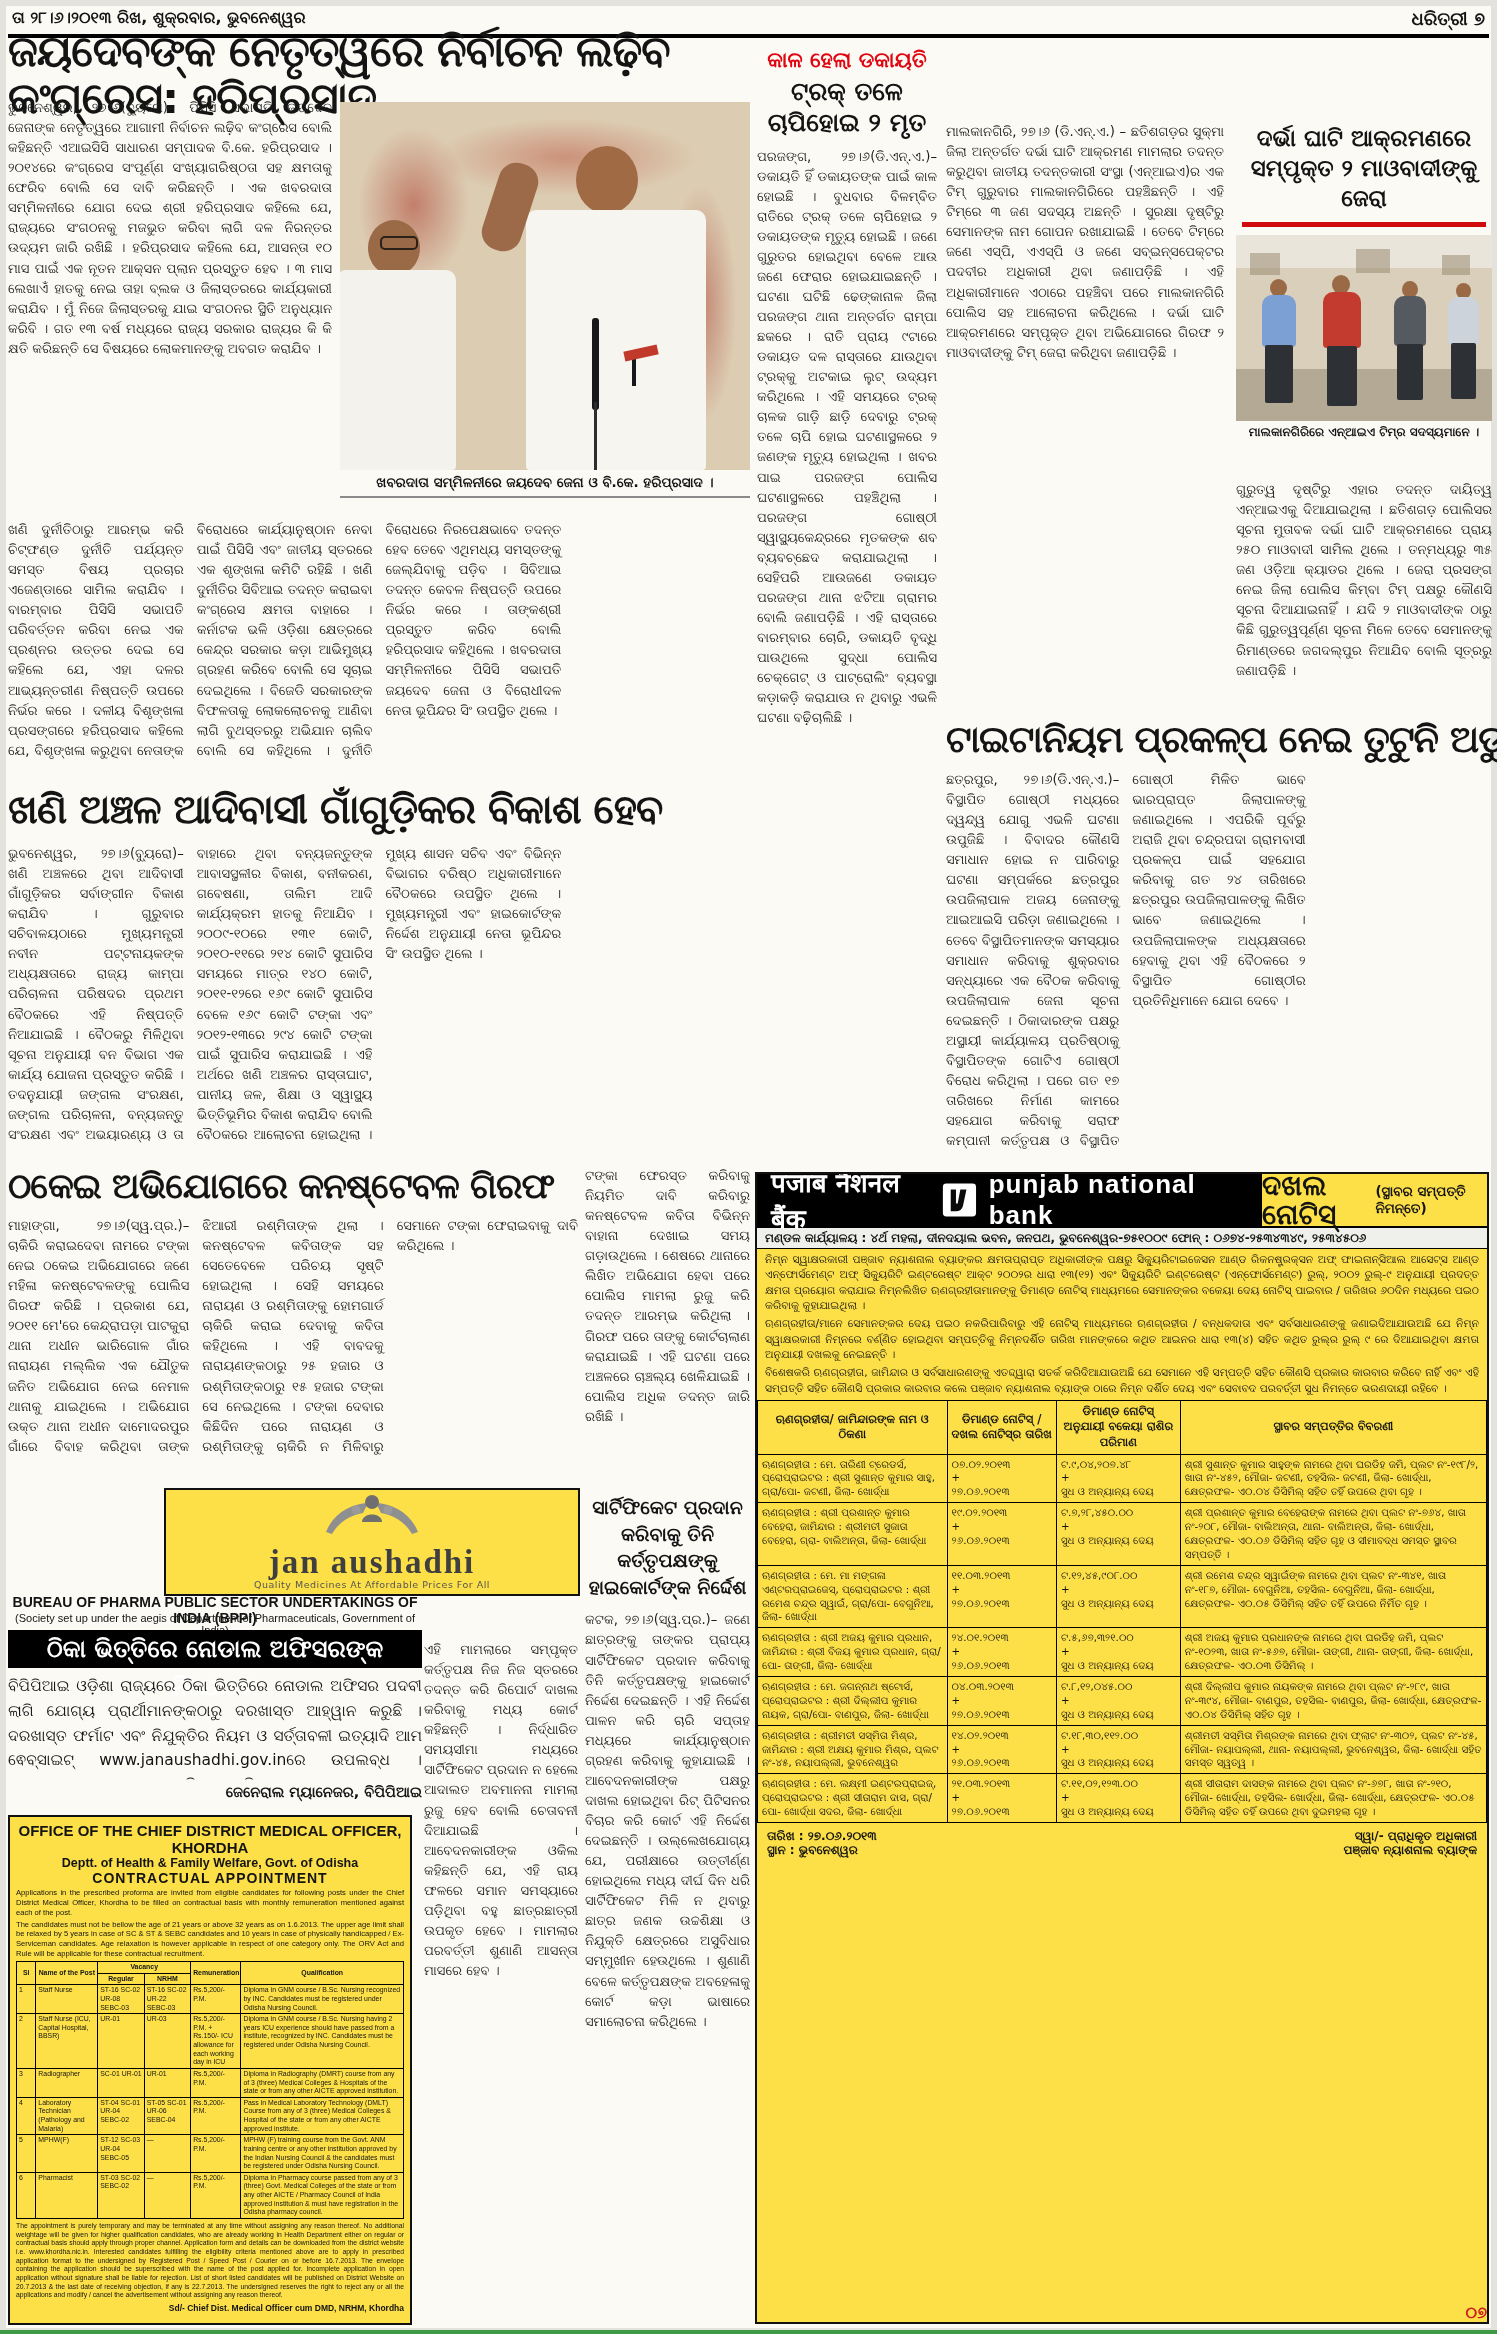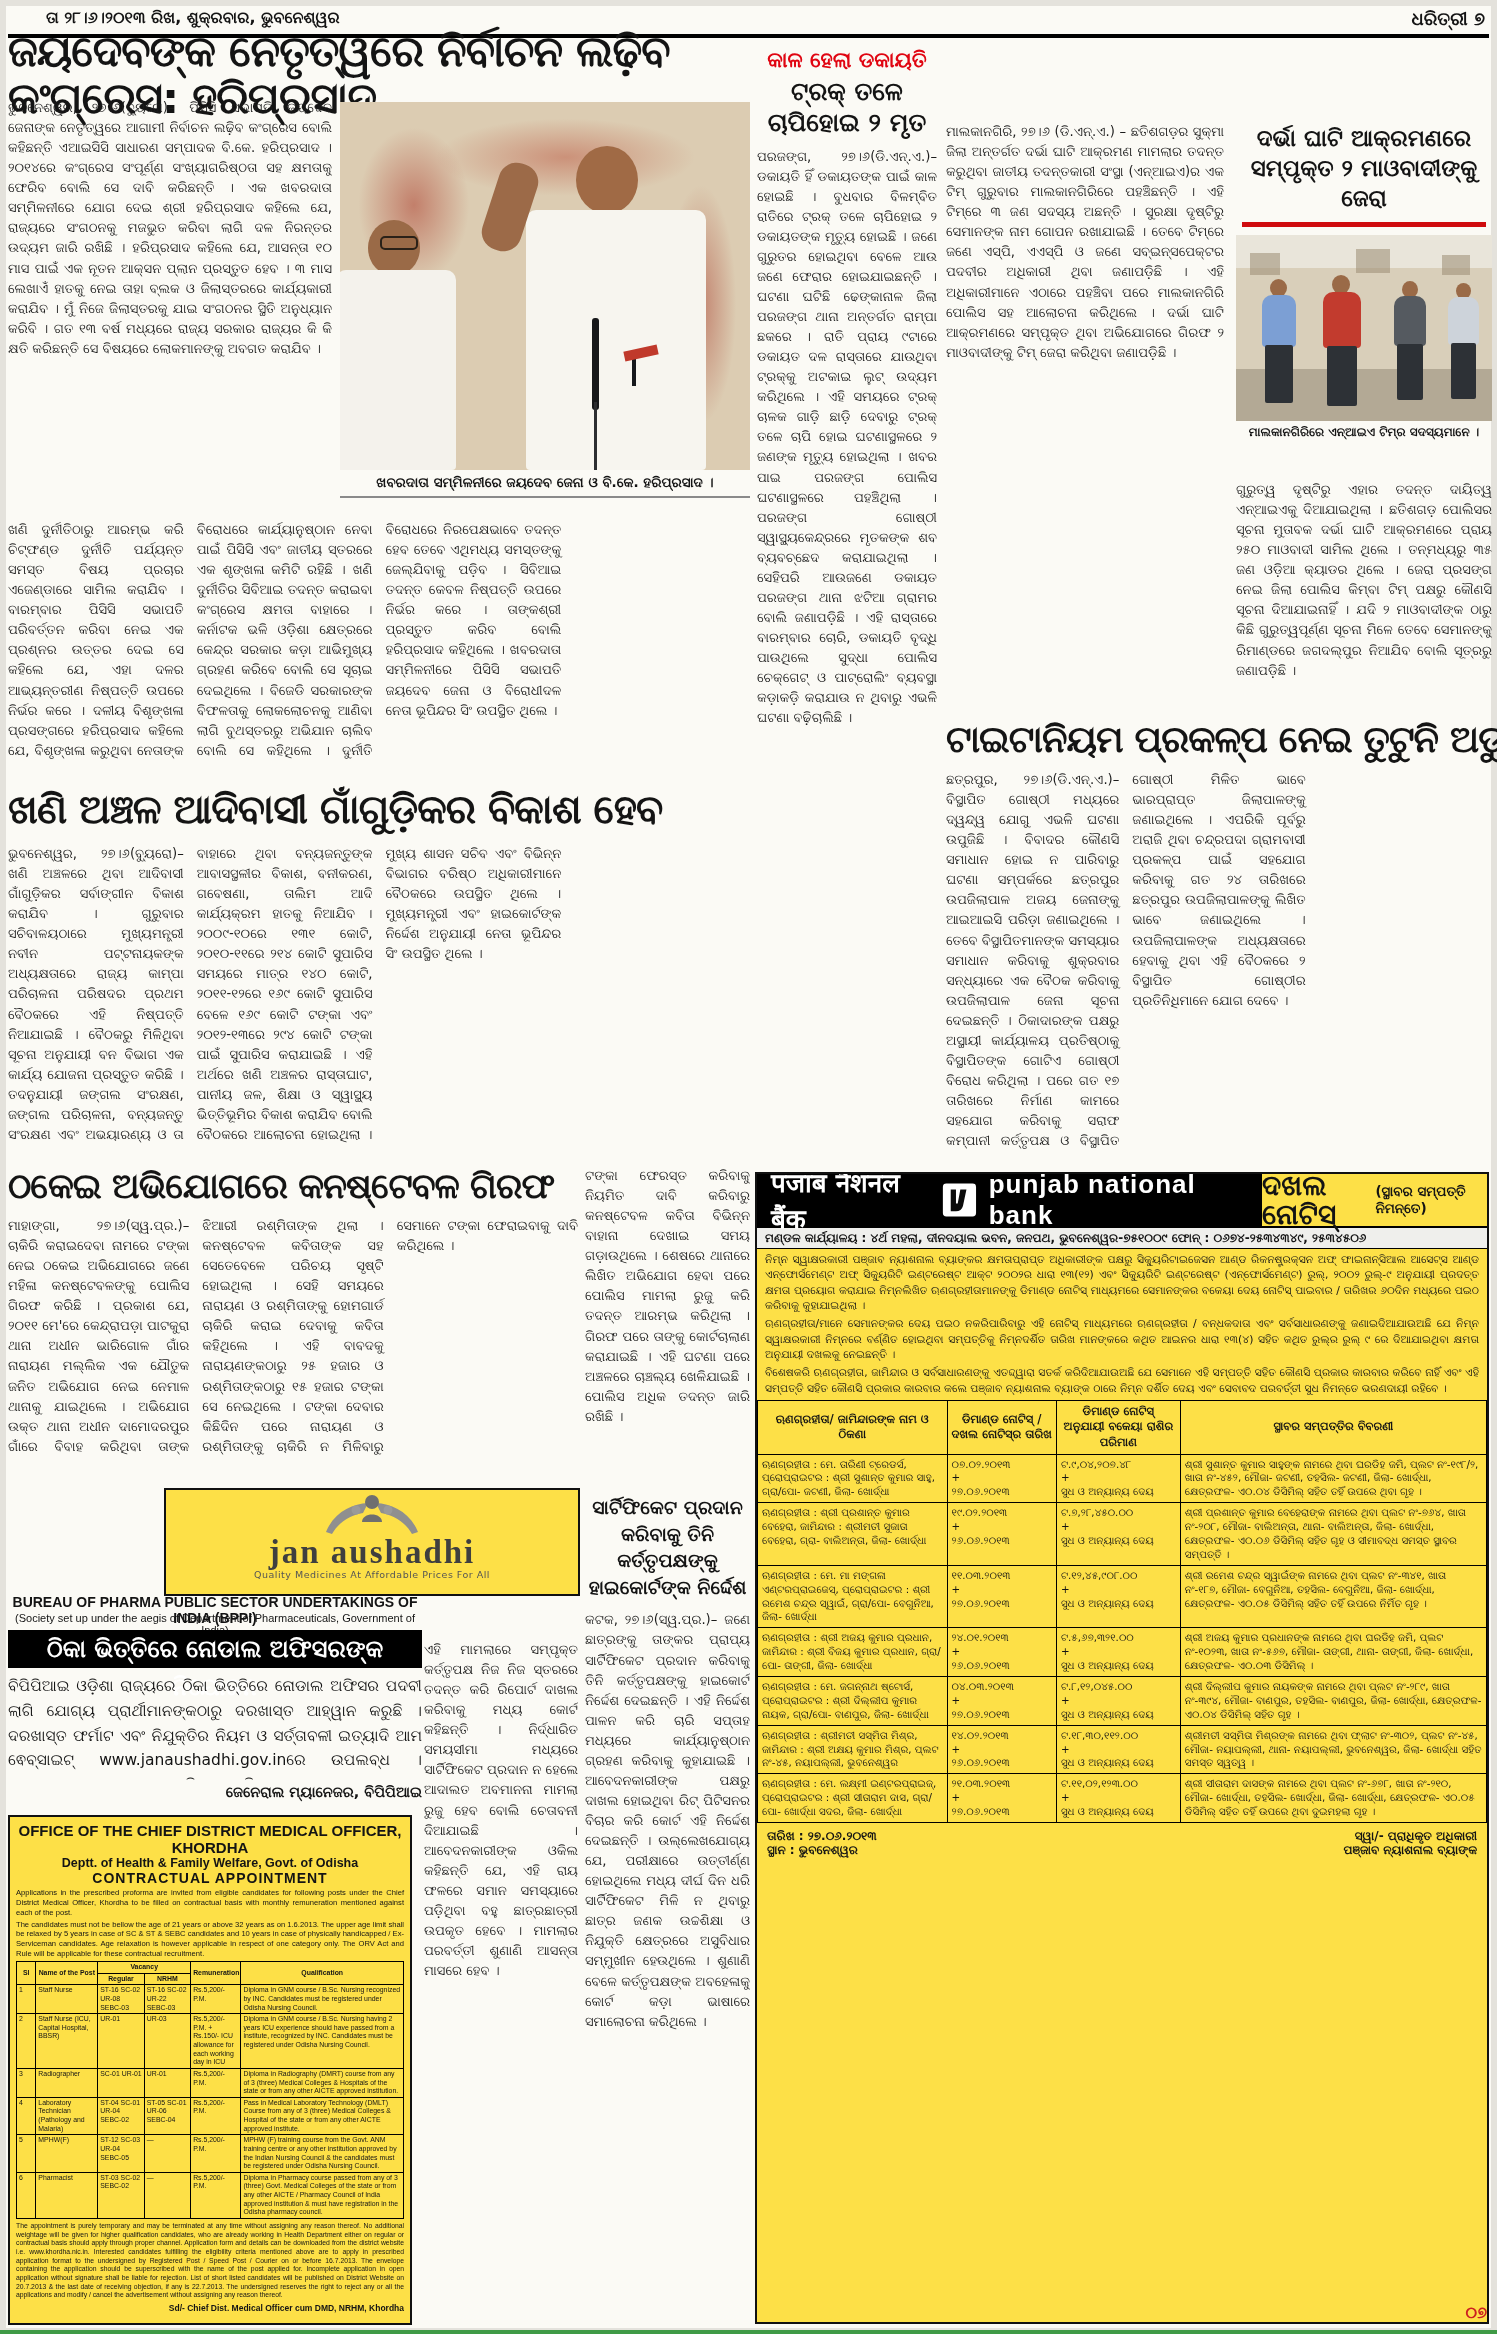--- a/index.html
+++ b/index.html
@@ -5,21 +5,21 @@
   html,body{margin:0;padding:0;background:#c9c7c2;}
   .page{position:relative;width:1497px;height:2334px;margin:0 auto;background:#fbfaf5;
         font-family:"DejaVu Sans",sans-serif;color:#141414;overflow:hidden;
         box-shadow:inset 0 0 0 6px #e4e2dc;}
   .abs{position:absolute;}
   .jtxt{font-size:13.2px;line-height:1.52;text-align:justify;overflow:hidden;color:#1c1c1c;}
   .cols4{column-count:4;column-gap:13px;column-fill:auto;}
   .cols3{column-count:3;column-gap:13px;column-fill:auto;}
   .pre{white-space:pre-line;}
   
-  .dateline{font-size:16px;font-weight:bold;margin-left:34px;}
+  .dateline{font-size:16px;font-weight:bold;}
   .pagelabel{font-size:18px;font-weight:bold;}
   .toprule{background:#000;}
   
   .h-congress{font-size:43px;font-weight:bold;line-height:1.1;margin:0;letter-spacing:-1px;}
   .h-nia{font-size:41px;font-weight:bold;margin:0;text-align:center;white-space:nowrap;letter-spacing:-1px;}
   .h-mining{font-size:40px;font-weight:bold;margin:0;letter-spacing:-1px;white-space:nowrap;}
   .h-titanium{font-size:37px;font-weight:bold;margin:0;text-align:center;white-space:nowrap;letter-spacing:-1px;}
   .h-cheat{font-size:35px;font-weight:bold;margin:0;letter-spacing:-1px;white-space:nowrap;}
   .kicker{color:#e00511;font-size:21px;font-weight:bold;text-align:center;}
   .h-truck{font-size:25px;font-weight:bold;text-align:center;line-height:1.25;margin:4px 0 8px;}
@@ -36,21 +36,21 @@
       #dcccb2;overflow:hidden;}
   .photo2{background:linear-gradient(#e9e5da 0 18%, #d9cfba 18% 72%, #b3a995 72% 100%);overflow:hidden;}
   .head-c{position:absolute;border-radius:50%;background:#9a6a47;}
   .torso{position:absolute;border-radius:10px 10px 4px 4px;}
   .legs{position:absolute;background:#2d3136;border-radius:2px;}
   .mic{position:absolute;width:7px;height:92px;background:#17181a;border-radius:3px;}
   .micstand{position:absolute;width:3px;height:70px;background:#2c2d30;}
   .win{position:absolute;background:#9a8c72;opacity:.55;}
   
   .adbox{border:2px solid #111;background:#fde047;}
-  .jan-wordmark{font-family:"Liberation Serif",serif;font-size:33px;font-weight:bold;color:#3f3f3f;letter-spacing:2px;text-align:center;line-height:1;}
+  .jan-wordmark{font-family:"Liberation Serif",serif;font-size:33px;font-weight:bold;color:#3f3f3f;letter-spacing:2px;text-align:center;line-height:1;margin-top:10px;}
   .jan-tag{font-size:9.5px;color:#555;text-align:center;letter-spacing:.5px;}
   .jan-bureau1{font-size:14px;font-weight:bold;text-align:center;font-family:"Liberation Sans",sans-serif;}
   .jan-bureau2{font-size:11px;text-align:center;font-family:"Liberation Sans",sans-serif;}
   .jan-banner{background:#000;color:#fff;font-size:24px;font-weight:bold;text-align:center;line-height:38px;}
   .jan-body{font-size:15.5px;line-height:1.6;text-align:justify;}
   .jan-sign{font-size:14.5px;font-weight:bold;text-align:right;}
   
   .cdmo{font-family:"Liberation Sans",sans-serif;}
   .cdmo-t1{font-size:15px;font-weight:bold;text-align:center;}
   .cdmo-t2{font-size:12.5px;font-weight:bold;text-align:center;}

